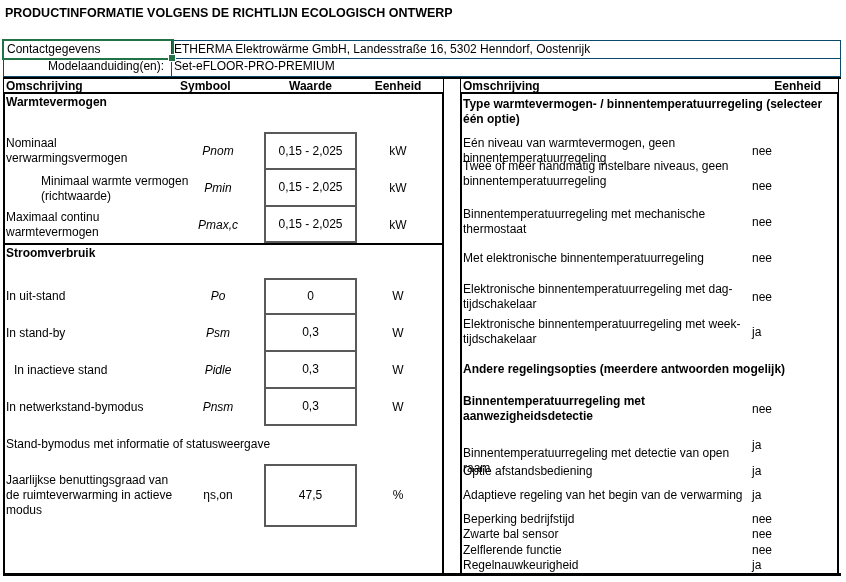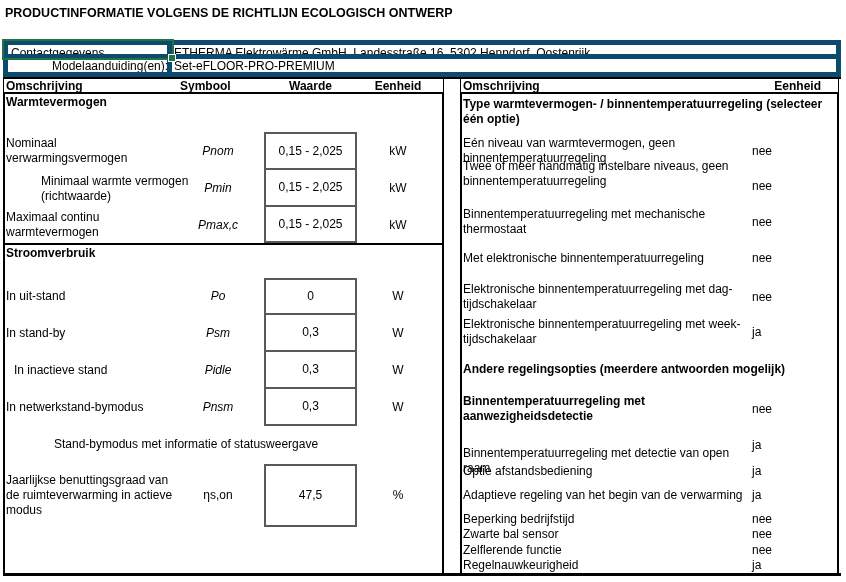--- a/index.html
+++ b/index.html
@@ -6,21 +6,21 @@
   .sheet{
     position:relative;width:846px;height:582px;background:#ffffff;
     font-family:"Liberation Sans","DejaVu Sans",sans-serif;
     font-size:12px;line-height:15px;color:#000;overflow:hidden;
   }
   .abs{position:absolute;}
   .b{font-weight:bold;}
   .i{font-style:italic;}
   .fc{display:flex;align-items:center;}       
   .fcc{display:flex;align-items:center;justify-content:center;text-align:center;}
-  .cell{box-sizing:border-box;border:5px solid #0c4a6e;padding:1px 3px 0 3px;overflow:hidden;white-space:nowrap;}
+  .cell{box-sizing:border-box;border:1px solid #0c4a6e;padding:1px 3px 0 3px;overflow:hidden;white-space:nowrap;}
   .box{box-sizing:border-box;border:2px solid #595959;background:#fff;}
   .outline{box-sizing:border-box;border:2px solid #000;background:#fff;}
   .vline{width:0;border-left:1px solid #000;}
   .hline2{height:0;border-top:2px solid #000;}
   .selection{box-sizing:border-box;border:2px solid #217346;background:transparent;}
   .fill-handle{position:absolute;right:-4px;bottom:-4px;width:6px;height:6px;background:#217346;border:1px solid #fff;}
 </style>
 </head>
 <body>
 
@@ -87,21 +87,21 @@
   <div class="abs fc" style="left:6px;top:352px;width:172px;height:37px;padding-left:8px;">In inactieve stand</div>
   <div class="abs fcc i" style="left:180px;top:352px;width:76px;height:37px;">Pidle</div>
   <div class="abs box fcc" style="left:264px;top:352px;width:93px;height:37px;border-top:none;">0,3</div>
   <div class="abs fcc" style="left:366px;top:352px;width:64px;height:37px;">W</div>
 
   <div class="abs fc" style="left:6px;top:389px;width:172px;height:37px;">In netwerkstand-bymodus</div>
   <div class="abs fcc i" style="left:180px;top:389px;width:76px;height:37px;">Pnsm</div>
   <div class="abs box fcc" style="left:264px;top:389px;width:93px;height:37px;border-top:none;">0,3</div>
   <div class="abs fcc" style="left:366px;top:389px;width:64px;height:37px;">W</div>
 
-  <div class="abs" style="left:6px;top:437px;width:430px;padding-left:48px;">Stand-bymodus met informatie of statusweergave</div>
+  <div class="abs" style="left:6px;top:437px;width:430px;">Stand-bymodus met informatie of statusweergave</div>
 
   <div class="abs fc" style="left:6px;top:464px;width:172px;height:63px;">Jaarlijkse benuttingsgraad van de ruimteverwarming in actieve modus</div>
   <div class="abs fcc" style="left:180px;top:464px;width:76px;height:63px;">ηs,on</div>
   <div class="abs box fcc" style="left:264px;top:464px;width:93px;height:63px;">47,5</div>
   <div class="abs fcc" style="left:366px;top:464px;width:64px;height:63px;">%</div>
 
   <div class="abs b" style="left:463px;top:97px;width:372px;">Type warmtevermogen- / binnentemperatuurregeling (selecteer één optie)</div>
 
   <div class="abs fc" style="left:463px;top:135px;width:286px;height:32px;">Eén niveau van warmtevermogen, geen binnentemperatuurregeling</div>
   <div class="abs fc" style="left:752px;top:135px;width:60px;height:32px;">nee</div>

